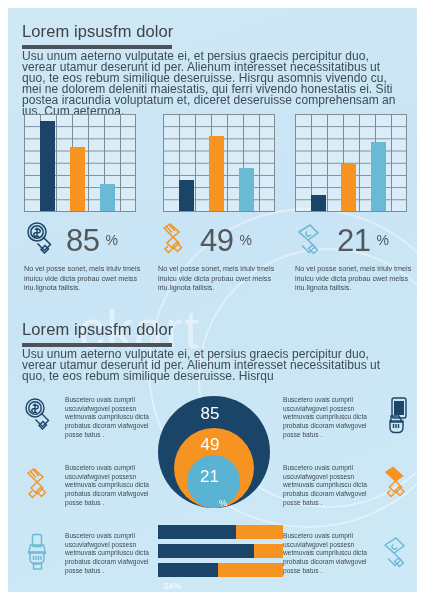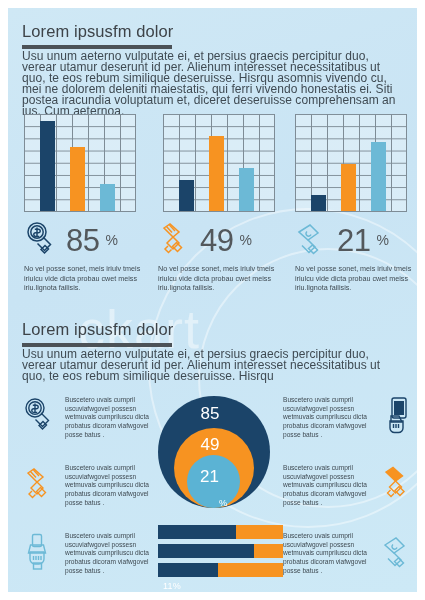--- a/index.html
+++ b/index.html
@@ -313,21 +313,21 @@
         <span>85%</span>
       </div>
     </div>
     <div class="hbar">
       <div class="hbar-fill" style="width:77%">
         <span>65%</span>
       </div>
     </div>
     <div class="hbar">
       <div class="hbar-fill" style="width:48%">
-        <span>11%</span>
+        <span>34%</span>
       </div>
     </div>
   </div>
 
   <div class="feat left" style="top:388px;">
     <span class="feat-icon">
       <svg width="36" height="40" viewBox="0 0 36 40">
         <g fill="none" stroke="#1b4469" stroke-width="1.4">
           <circle cx="13" cy="12" r="9"></circle>
             <circle cx="13" cy="12" r="6.2"></circle>

